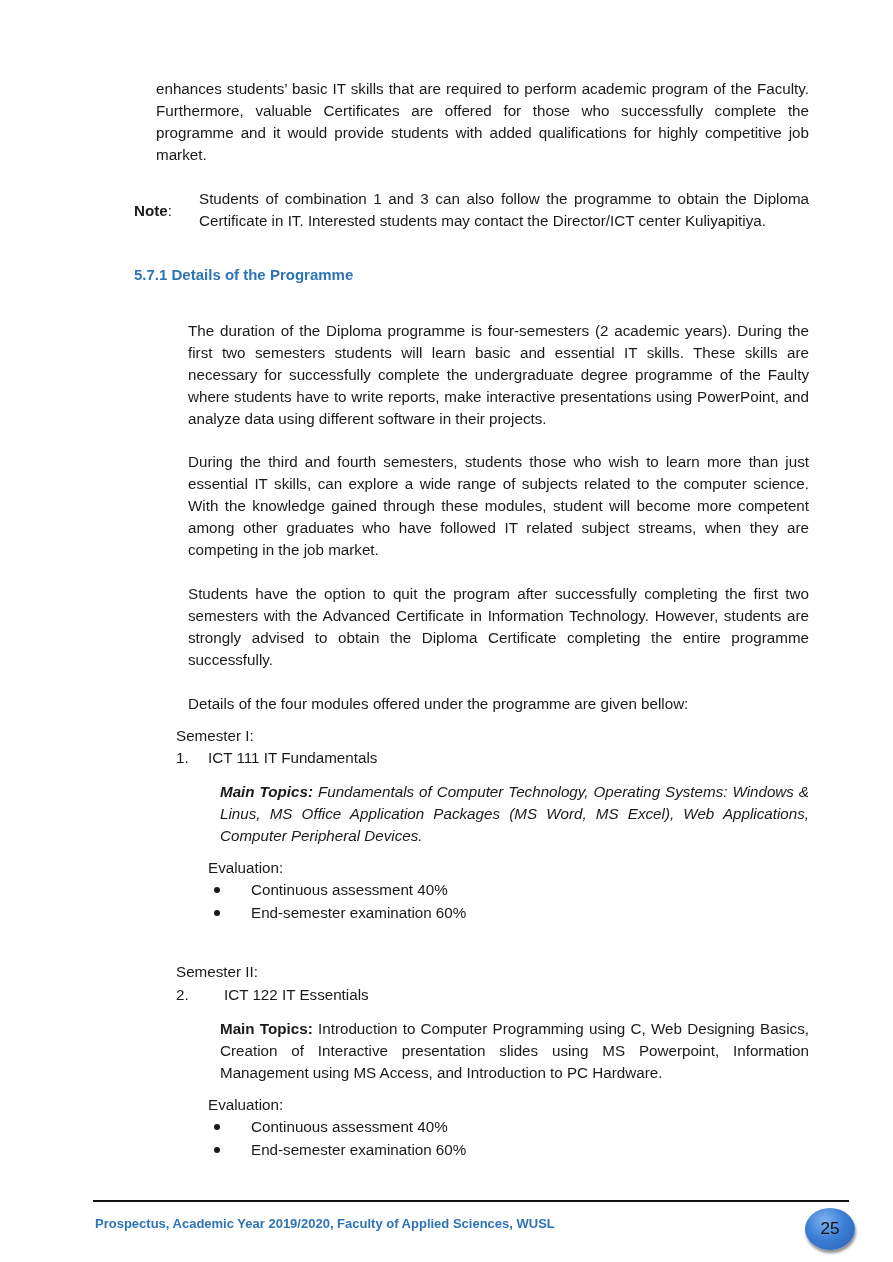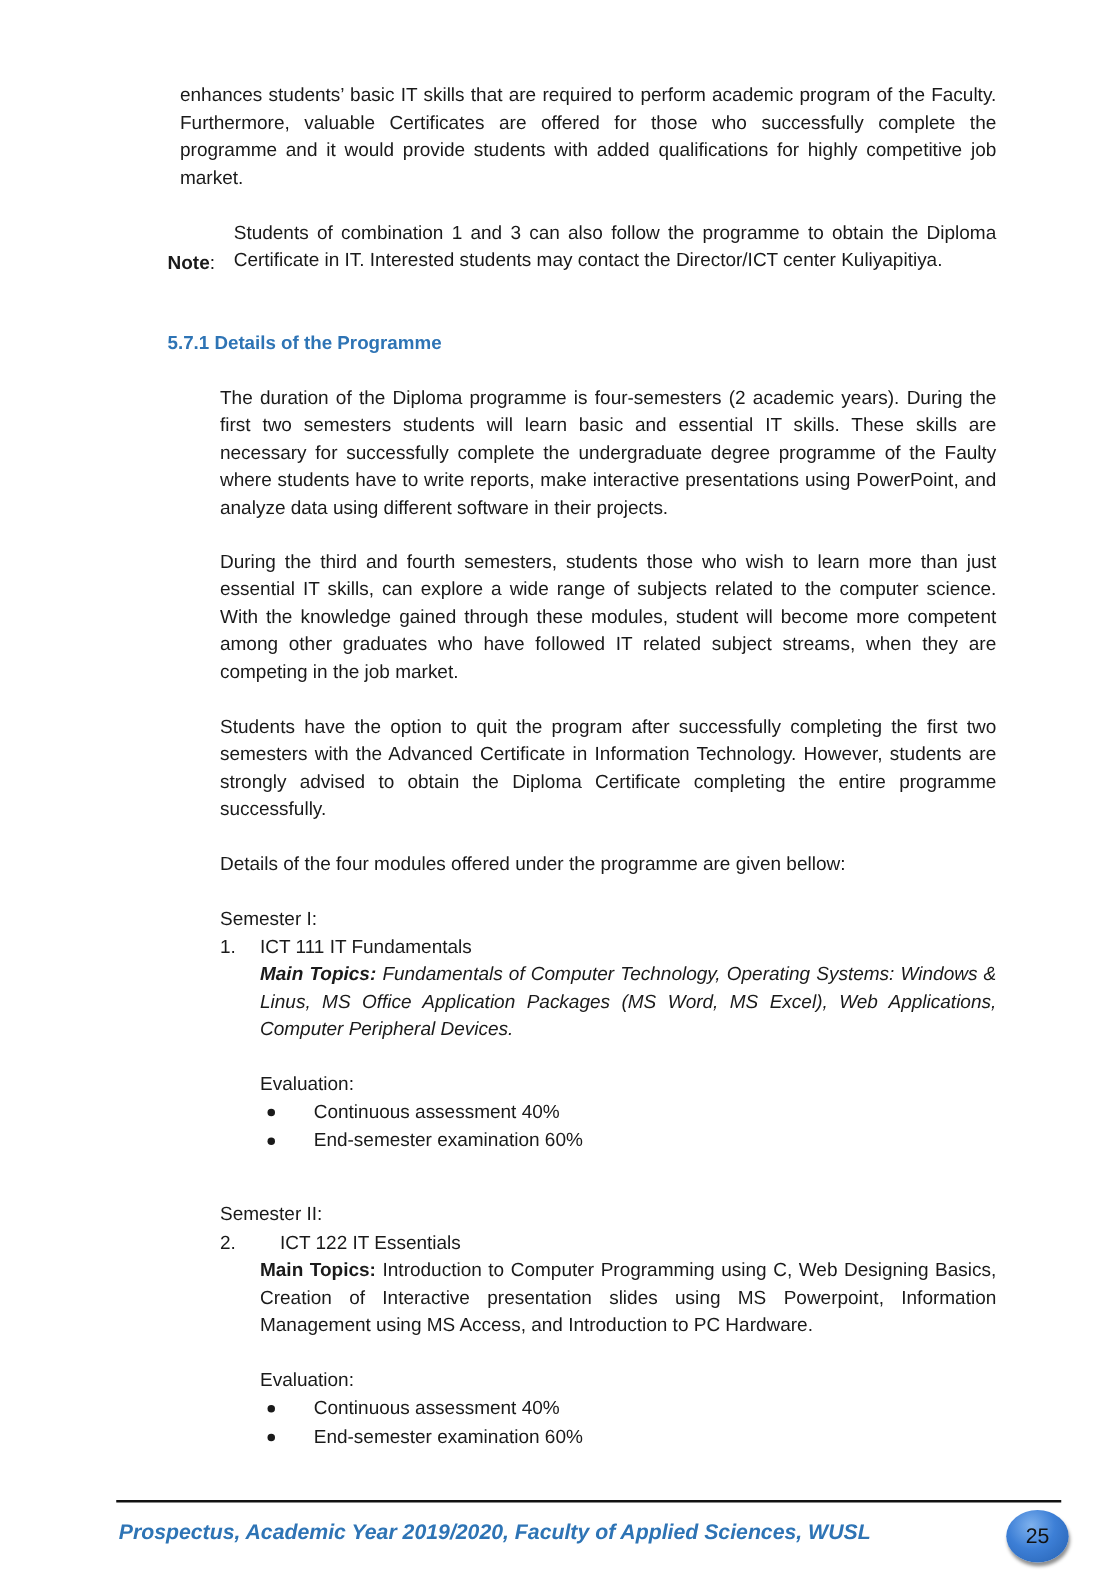--- a/index.html
+++ b/index.html
@@ -6,42 +6,42 @@
   body {
     width: 893px; height: 1262px; position: relative; overflow: hidden;
     font-family: "Liberation Sans", sans-serif;
     color: #1a1a1a;
     font-size: 15.2px;
   }
   .p {
     position: absolute;
     text-align: justify;
     line-height: 22px;
-    margin: 0;
+    margin: 12px;
   }
   .p.last-left { text-align-last: left; }
   .heading {
     position: absolute; left: 134px; top: 264px;
     color: #2e74b5; font-weight: bold; font-size: 15px; line-height: 22px;
   }
   .note-label { position: absolute; left: 134px; top: 172px; line-height: 22px; margin-top: 28px; }
   .note-label b { font-weight: bold; }
   .line { position: absolute; line-height: 22px; white-space: nowrap; }
   .bullet-row { position: absolute; line-height: 22px; white-space: nowrap; }
   .bullet-dot {
     position: absolute; left: 0; top: 8px; width: 6px; height: 6px;
     border-radius: 50%; background: #1a1a1a;
   }
   .bullet-text { position: absolute; left: 37px; top: 0; }
   .footer-rule {
     position: absolute; left: 93px; top: 1200px; width: 756px; height: 2px; background: #111;
   }
   .footer-text {
     position: absolute; left: 95px; top: 1216px;
-    color: #2e74b5; font-style: italic; font-weight: bold; font-size: 17px;
+    color: #2e74b5; font-weight: bold; font-size: 13px;
   }
   .page-badge {
     position: absolute; left: 805px; top: 1208px; width: 50px; height: 42px;
     border-radius: 50%;
     background: radial-gradient(ellipse at 40% 30%, #7fb2ee 0%, #3d7fd6 45%, #2560b0 100%);
     box-shadow: 1px 3px 3px rgba(0,0,0,0.45);
     display: flex; align-items: center; justify-content: center;
     font-size: 17px; color: #111;
   }
 </style>

